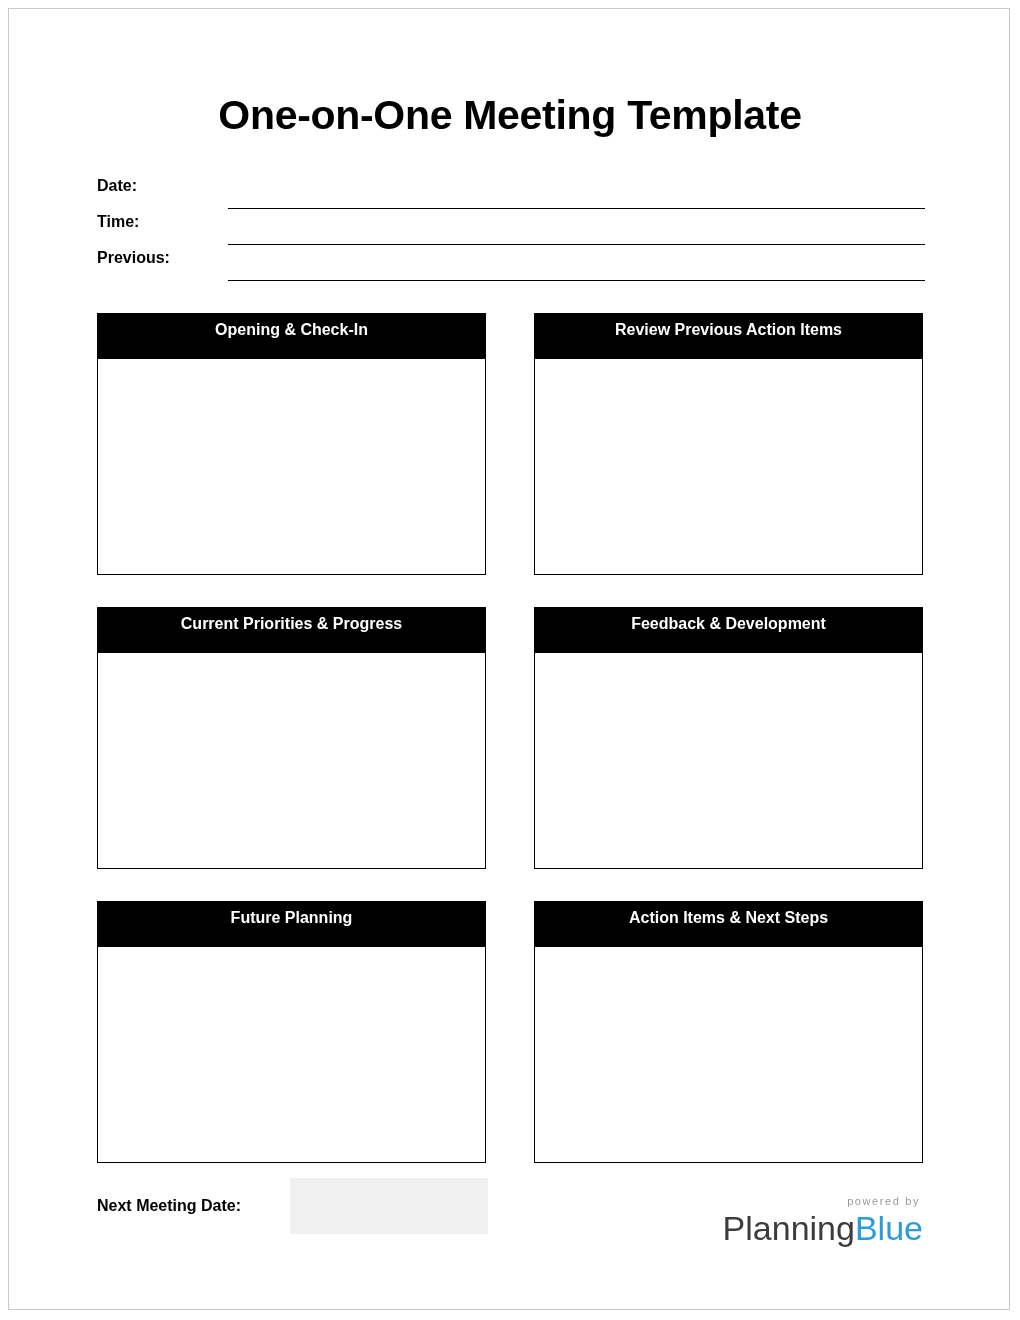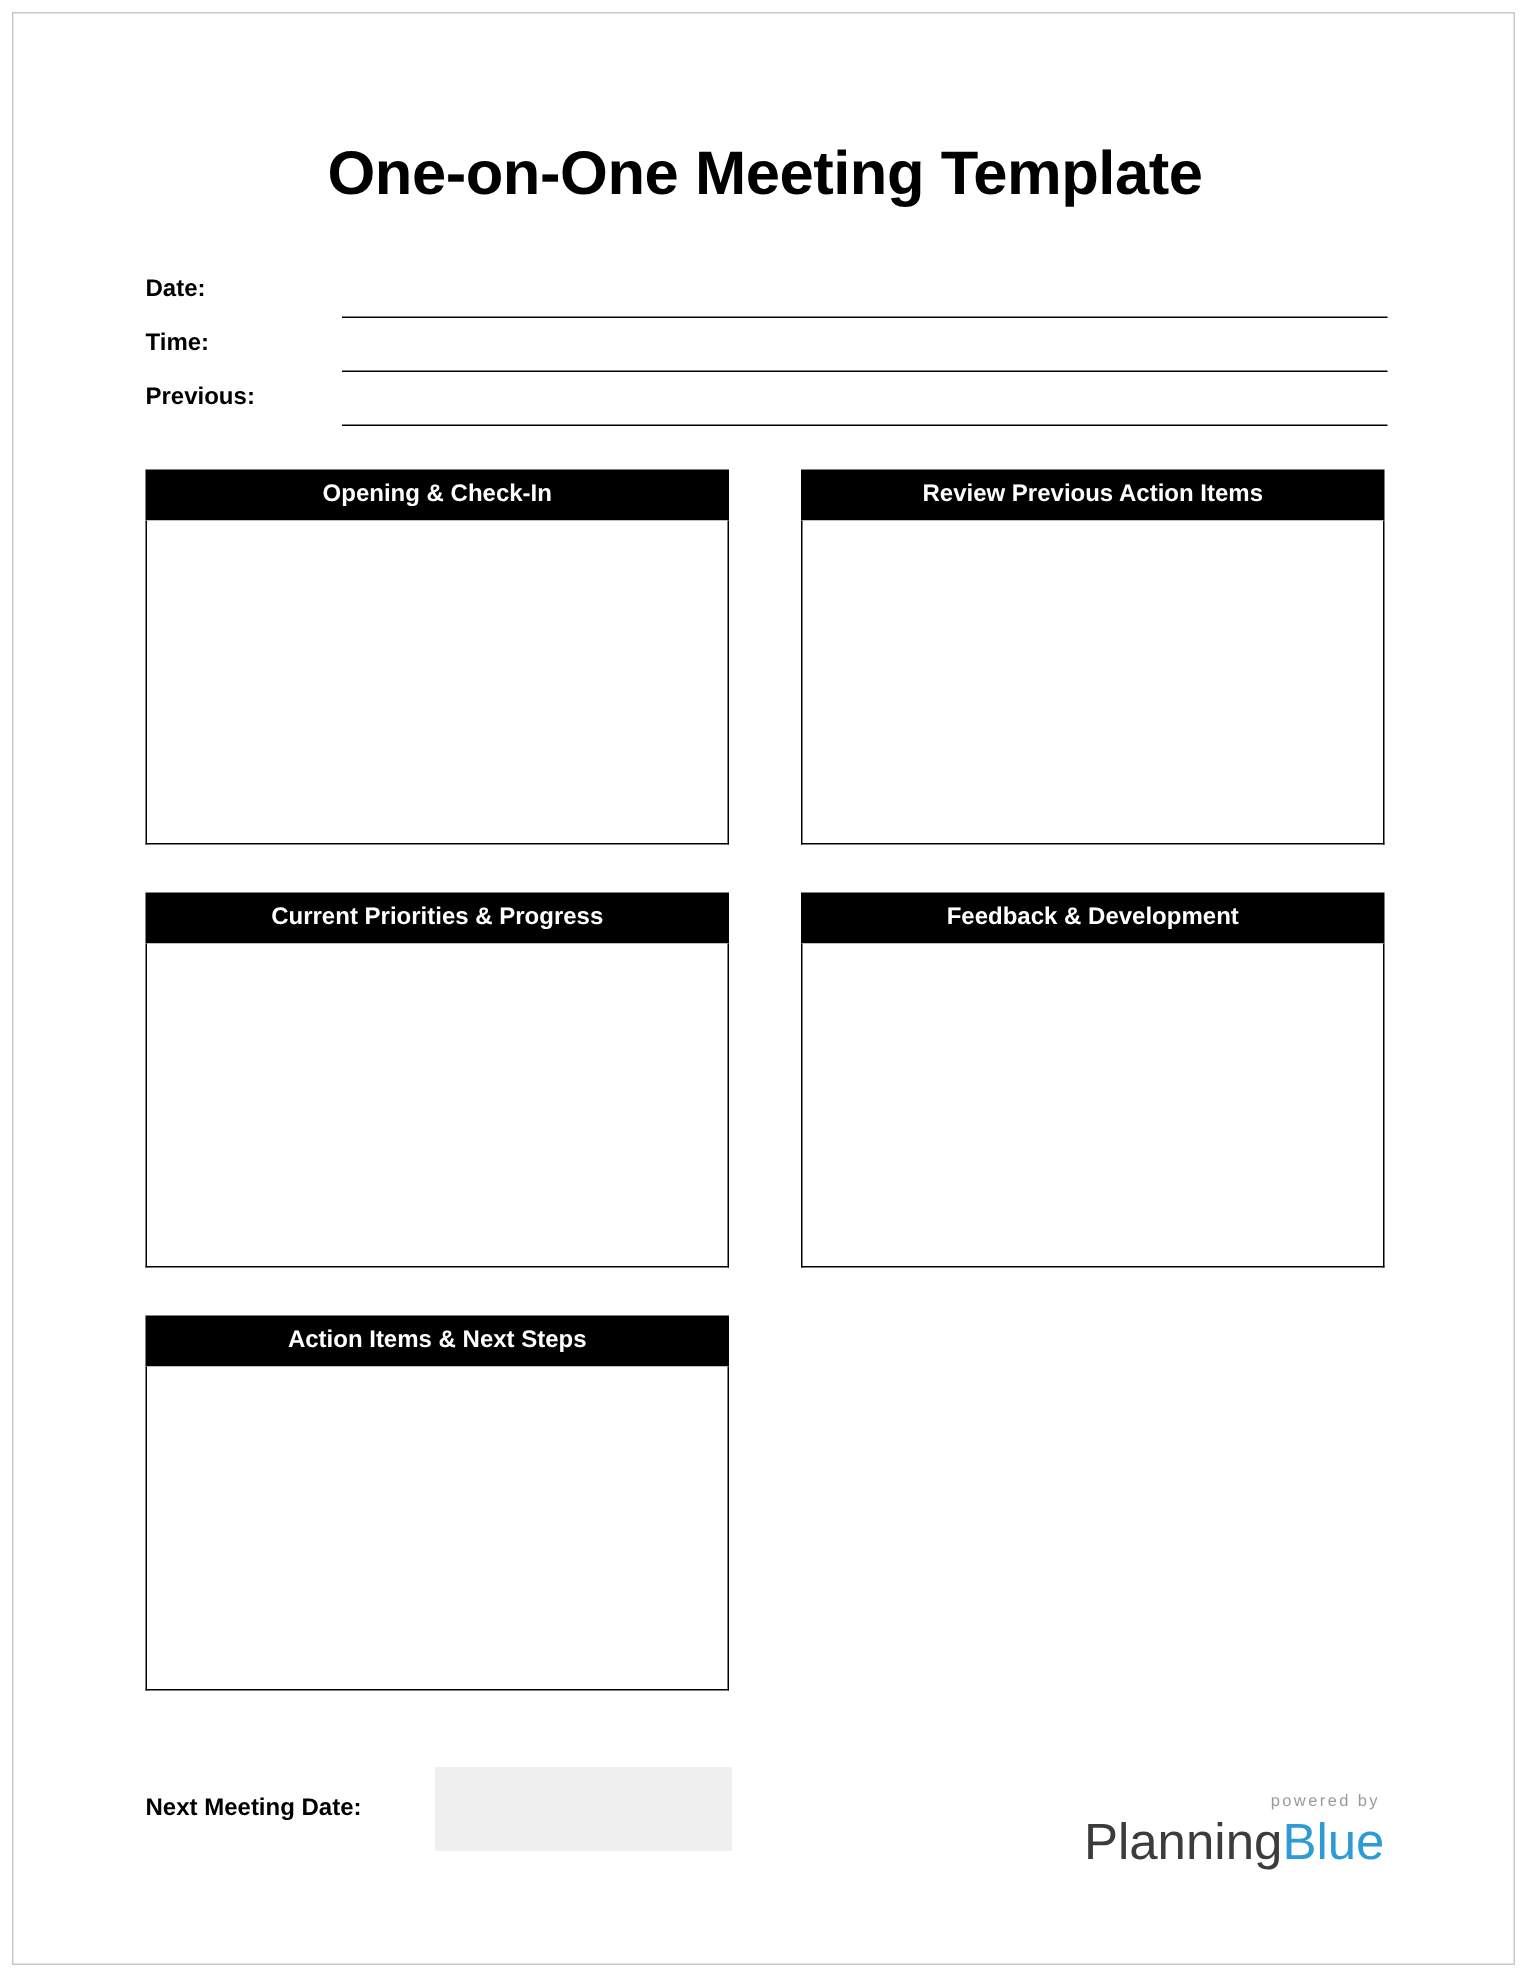--- a/index.html
+++ b/index.html
@@ -49,21 +49,21 @@
 
   
   .meta {
     position: absolute;
     left: 97px;
     top: 178px;
     width: 828px;
   }
   .meta-row {
     display: flex;
-    align-items: center;
+    align-items: flex-start;
     height: 36px;
   }
   .meta-label {
     width: 131px;
     font-size: 16px;
     font-weight: bold;
     line-height: 1;
     padding-bottom: 7px;
   }
   .meta-line {
@@ -88,21 +88,21 @@
   .card {
     width: 389px;
     box-sizing: border-box;
   }
   .card-header {
     background: #000000;
     color: #ffffff;
     font-size: 16px;
     font-weight: bold;
     text-align: center;
-    height: 34px;
+    height: 46px;
     line-height: 34px;
     box-sizing: border-box;
   }
   .card-body {
     border: 1px solid #000000;
     border-top: none;
     height: 216px;
     background: #ffffff;
     box-sizing: border-box;
   }
@@ -202,20 +202,24 @@
       <div class="card">
         <div class="card-header">Feedback &amp; Development</div>
         <div class="card-body"></div>
       </div>
     </div>
 
     <div class="row-gap"></div>
 
     <div class="grid-row">
       <div class="card">
+        <div class="card-header">Future Planning</div>
+        <div class="card-body"></div>
+      </div>
+      <div class="card">
         <div class="card-header">Action Items &amp; Next Steps</div>
         <div class="card-body"></div>
       </div>
     </div>
 
   </div>
 
   <div class="footer">
     <div class="next-label">Next Meeting Date:</div>
     <div class="next-box"></div>

